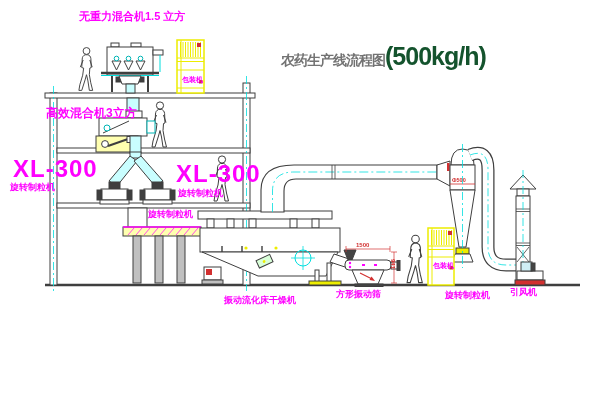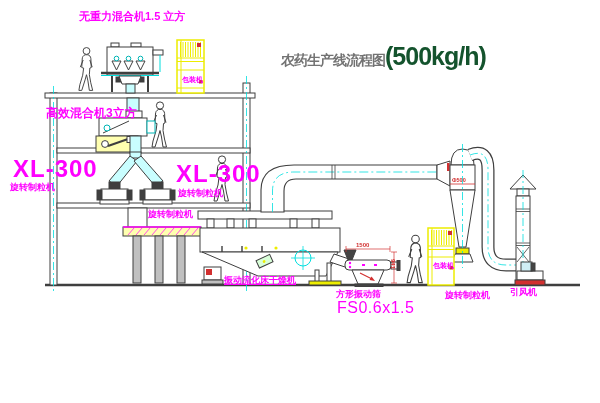--- a/index.html
+++ b/index.html
@@ -246,24 +246,23 @@
   <div class="lbl zh-md mag" style="left:46px;top:107px;font-size:12px;">高效混合机3立方</div>
 
   <div class="lbl model-lg mag" style="left:13px;top:157px;">XL-300</div>
   <div class="lbl zh-sm mag" style="left:10px;top:183px;">旋转制粒机</div>
 
   <div class="lbl model-lg mag" style="left:176px;top:162px;">XL-300</div>
   <div class="lbl zh-sm mag" style="left:178px;top:189px;">旋转制粒机</div>
 
   <div class="lbl zh-sm mag" style="left:148px;top:210px;">旋转制粒机</div>
 
-  <div class="lbl zh-sm mag" style="left:224px;top:276px;text-decoration:underline;">振动流化床干燥机</div>
+  <div class="lbl zh-sm mag" style="left:224px;top:296px;">振动流化床干燥机</div>
 
   <div class="lbl zh-sm mag" style="left:336px;top:290px;">方形振动筛</div>
-  <div class="lbl model-md mag" style="left:337px;top:300px;">FS0.6x1.5</div>
 
   <div class="lbl zh-sm mag" style="left:445px;top:291px;">旋转制粒机</div>
   <div class="lbl zh-sm mag" style="left:510px;top:288px;">引风机</div>
 
   <div class="lbl cab-txt mag" style="left:182px;top:76px;">包装机</div>
   <div class="lbl cab-txt mag" style="left:433px;top:262px;">包装机</div>
 
   <div class="lbl dim red" style="left:356px;top:242px;">1500</div>
   <div class="lbl dim red dim-vert" style="left:396px;top:259px;">941</div>
   <div class="lbl dim red" style="left:452px;top:178px;font-size:5.5px;">Φ500</div>

